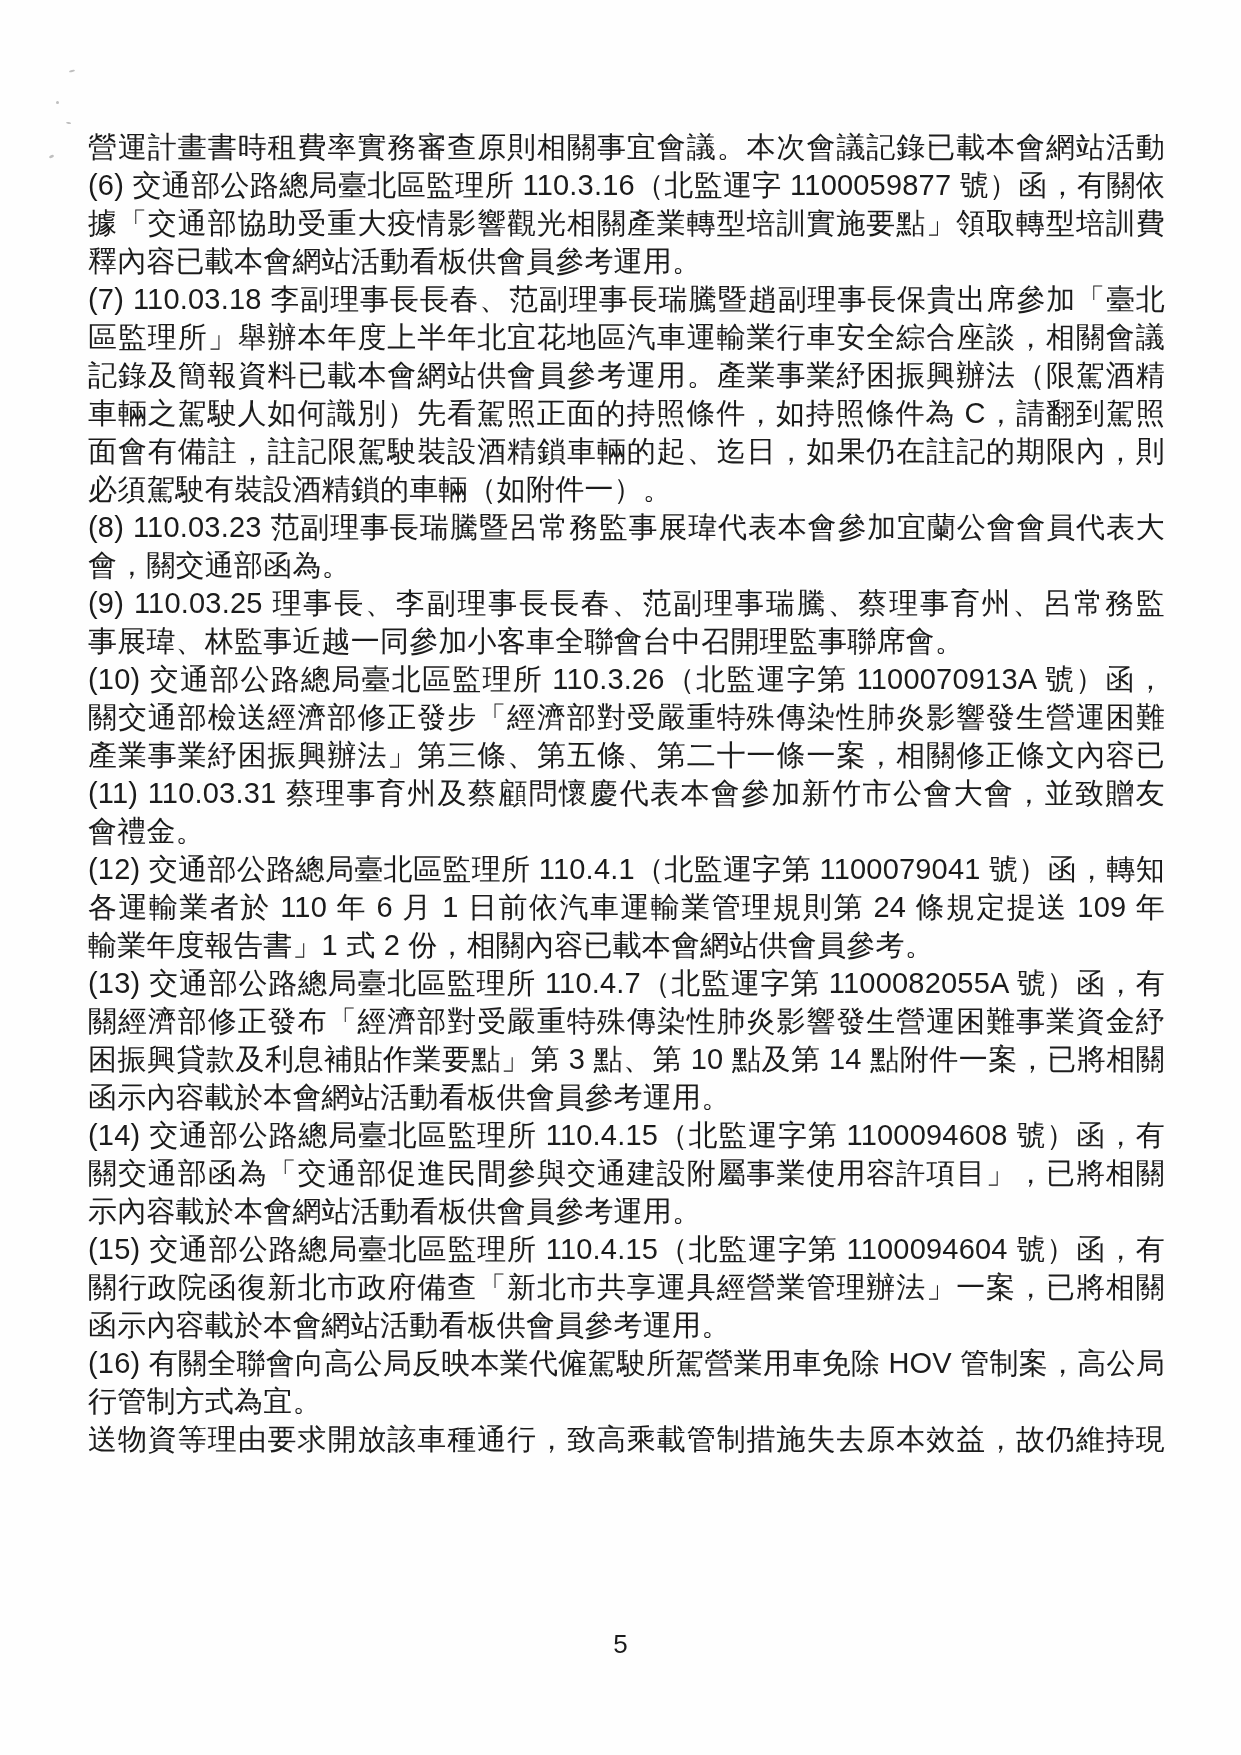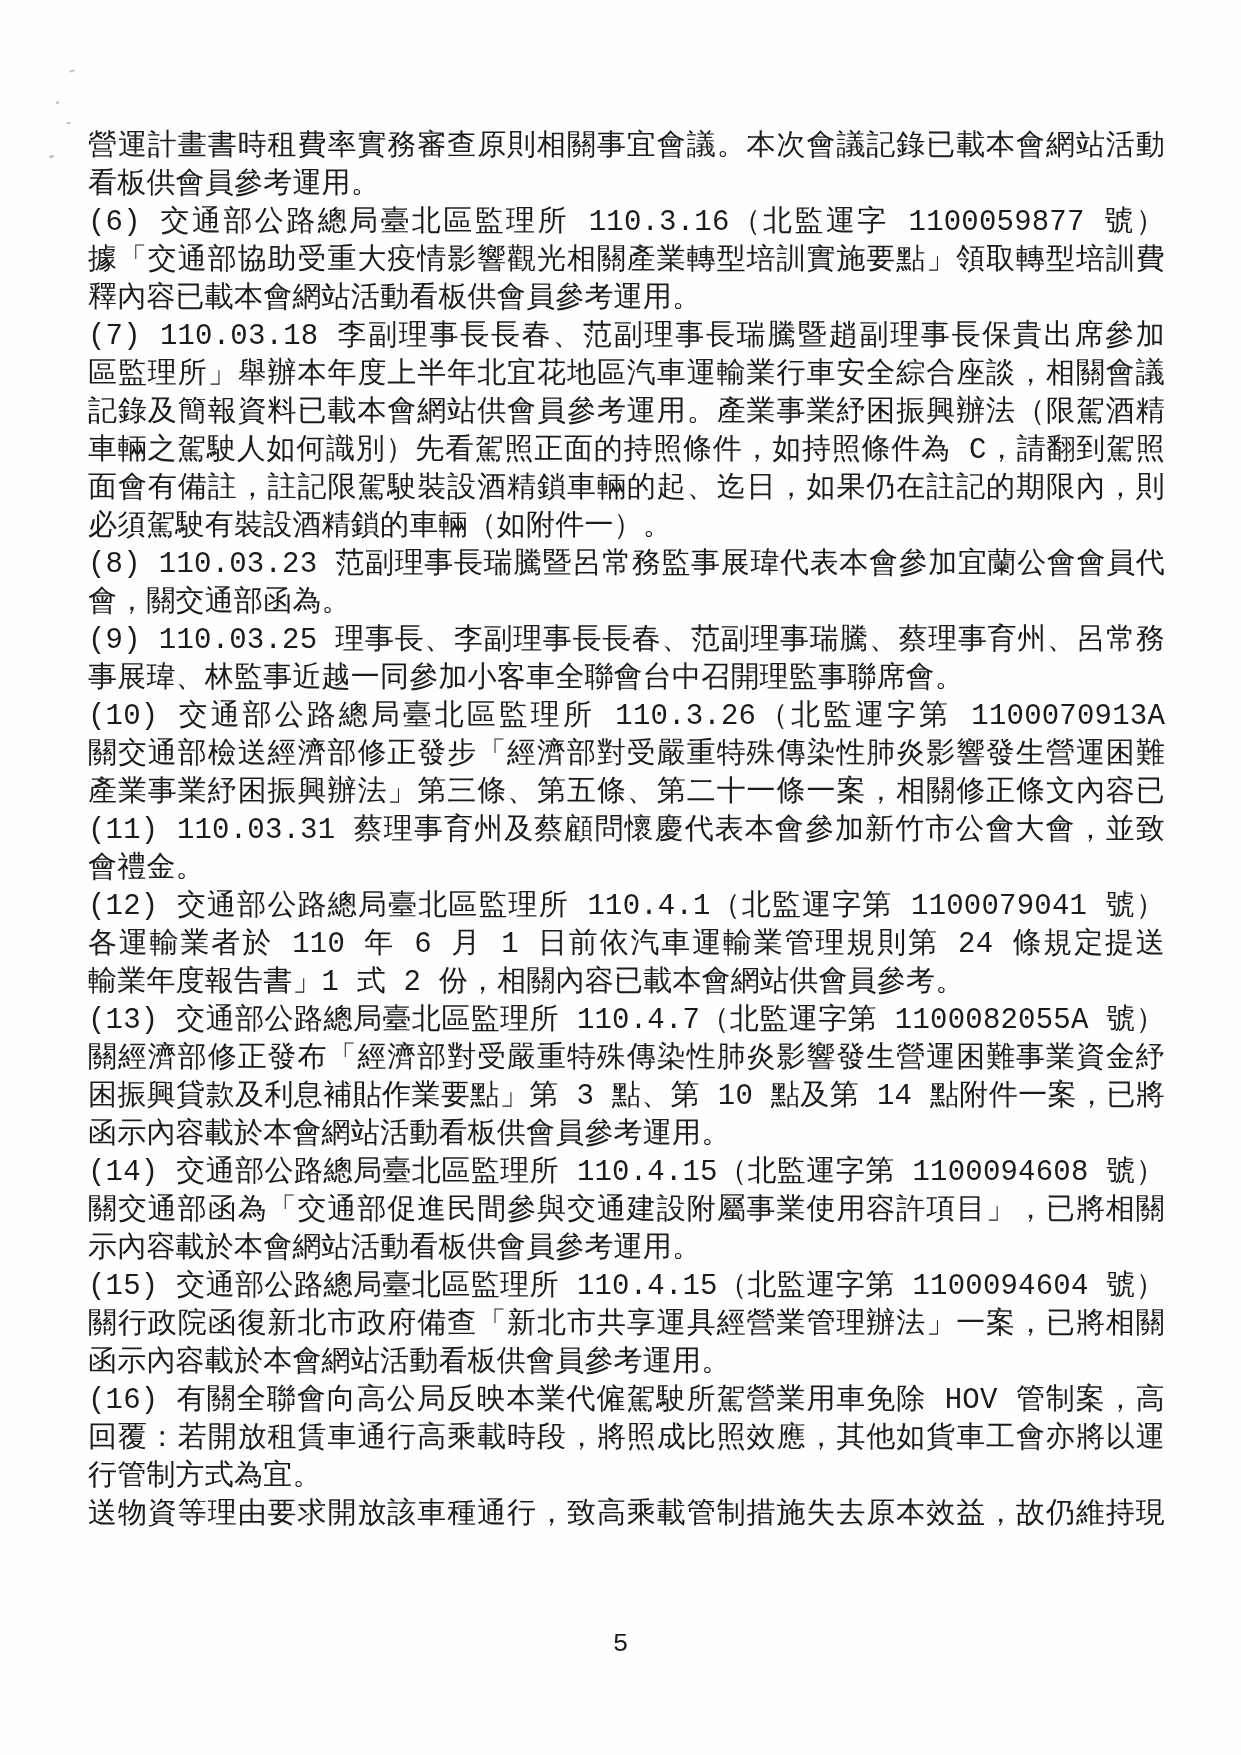--- a/index.html
+++ b/index.html
@@ -2,21 +2,21 @@
 <html lang="zh-Hant"><head>
 <meta charset="utf-8">
 <style>
   html,body { margin:0; padding:0; background:#e8e8e8; }
   .page {
     position:relative;
     width:1241px; height:1755px;
     margin:0 auto;
     background:#fefefe;
     color:#1b1b1b;
-    font-family:Liberation Mono, monospace;
+    font-family:Liberation Sans, sans-serif;
     overflow:hidden;
   }
   .textblock {
     position:absolute;
     left:88px; top:128px;
     width:1077px;
   }
   .ln {
     height:38px;
     line-height:38px;
@@ -49,21 +49,20 @@
 
 <div class="page">
 
   <span class="speck s1"></span>
   <span class="speck s2"></span>
   <span class="speck s3"></span>
   <span class="speck s4"></span>
 
   <div class="textblock">
     <div class="ln">營運計畫書時租費率實務審查原則相關事宜會議。本次會議記錄已載本會網站活動</div>
-    <div class="ln end">看板供會員參考運用。</div>
     <div class="ln">(6) 交通部公路總局臺北區監理所 110.3.16（北監運字 1100059877 號）函，有關依</div>
     <div class="ln">據「交通部協助受重大疫情影響觀光相關產業轉型培訓實施要點」領取轉型培訓費</div>
     <div class="ln end">釋內容已載本會網站活動看板供會員參考運用。</div>
     <div class="ln">(7) 110.03.18 李副理事長長春、范副理事長瑞騰暨趙副理事長保貴出席參加「臺北</div>
     <div class="ln">區監理所」舉辦本年度上半年北宜花地區汽車運輸業行車安全綜合座談，相關會議</div>
     <div class="ln">記錄及簡報資料已載本會網站供會員參考運用。產業事業紓困振興辦法（限駕酒精鎖</div>
     <div class="ln">車輛之駕駛人如何識別）先看駕照正面的持照條件，如持照條件為 C，請翻到駕照後</div>
     <div class="ln">面會有備註，註記限駕駛裝設酒精鎖車輛的起、迄日，如果仍在註記的期限內，則</div>
     <div class="ln end">必須駕駛有裝設酒精鎖的車輛（如附件一）。</div>
     <div class="ln">(8) 110.03.23 范副理事長瑞騰暨呂常務監事展瑋代表本會參加宜蘭公會會員代表大</div>
@@ -82,20 +81,19 @@
     <div class="ln">關經濟部修正發布「經濟部對受嚴重特殊傳染性肺炎影響發生營運困難事業資金紓</div>
     <div class="ln">困振興貸款及利息補貼作業要點」第 3 點、第 10 點及第 14 點附件一案，已將相關</div>
     <div class="ln end">函示內容載於本會網站活動看板供會員參考運用。</div>
     <div class="ln">(14) 交通部公路總局臺北區監理所 110.4.15（北監運字第 1100094608 號）函，有</div>
     <div class="ln">關交通部函為「交通部促進民間參與交通建設附屬事業使用容許項目」，已將相關函</div>
     <div class="ln end">示內容載於本會網站活動看板供會員參考運用。</div>
     <div class="ln">(15) 交通部公路總局臺北區監理所 110.4.15（北監運字第 1100094604 號）函，有</div>
     <div class="ln">關行政院函復新北市政府備查「新北市共享運具經營業管理辦法」一案，已將相關</div>
     <div class="ln end">函示內容載於本會網站活動看板供會員參考運用。</div>
     <div class="ln">(16) 有關全聯會向高公局反映本業代僱駕駛所駕營業用車免除 HOV 管制案，高公局</div>
-    <div class="ln">回覆：若開放租賃車通行高乘載時段，將照成比照效應，其他如貨車工會亦將以運</div>
     <div class="ln end">行管制方式為宜。</div>
     <div class="ln">送物資等理由要求開放該車種通行，致高乘載管制措施失去原本效益，故仍維持現</div>
   </div>
 
   <div class="pageno">5</div>
 
 </div>
 
 </body></html>

